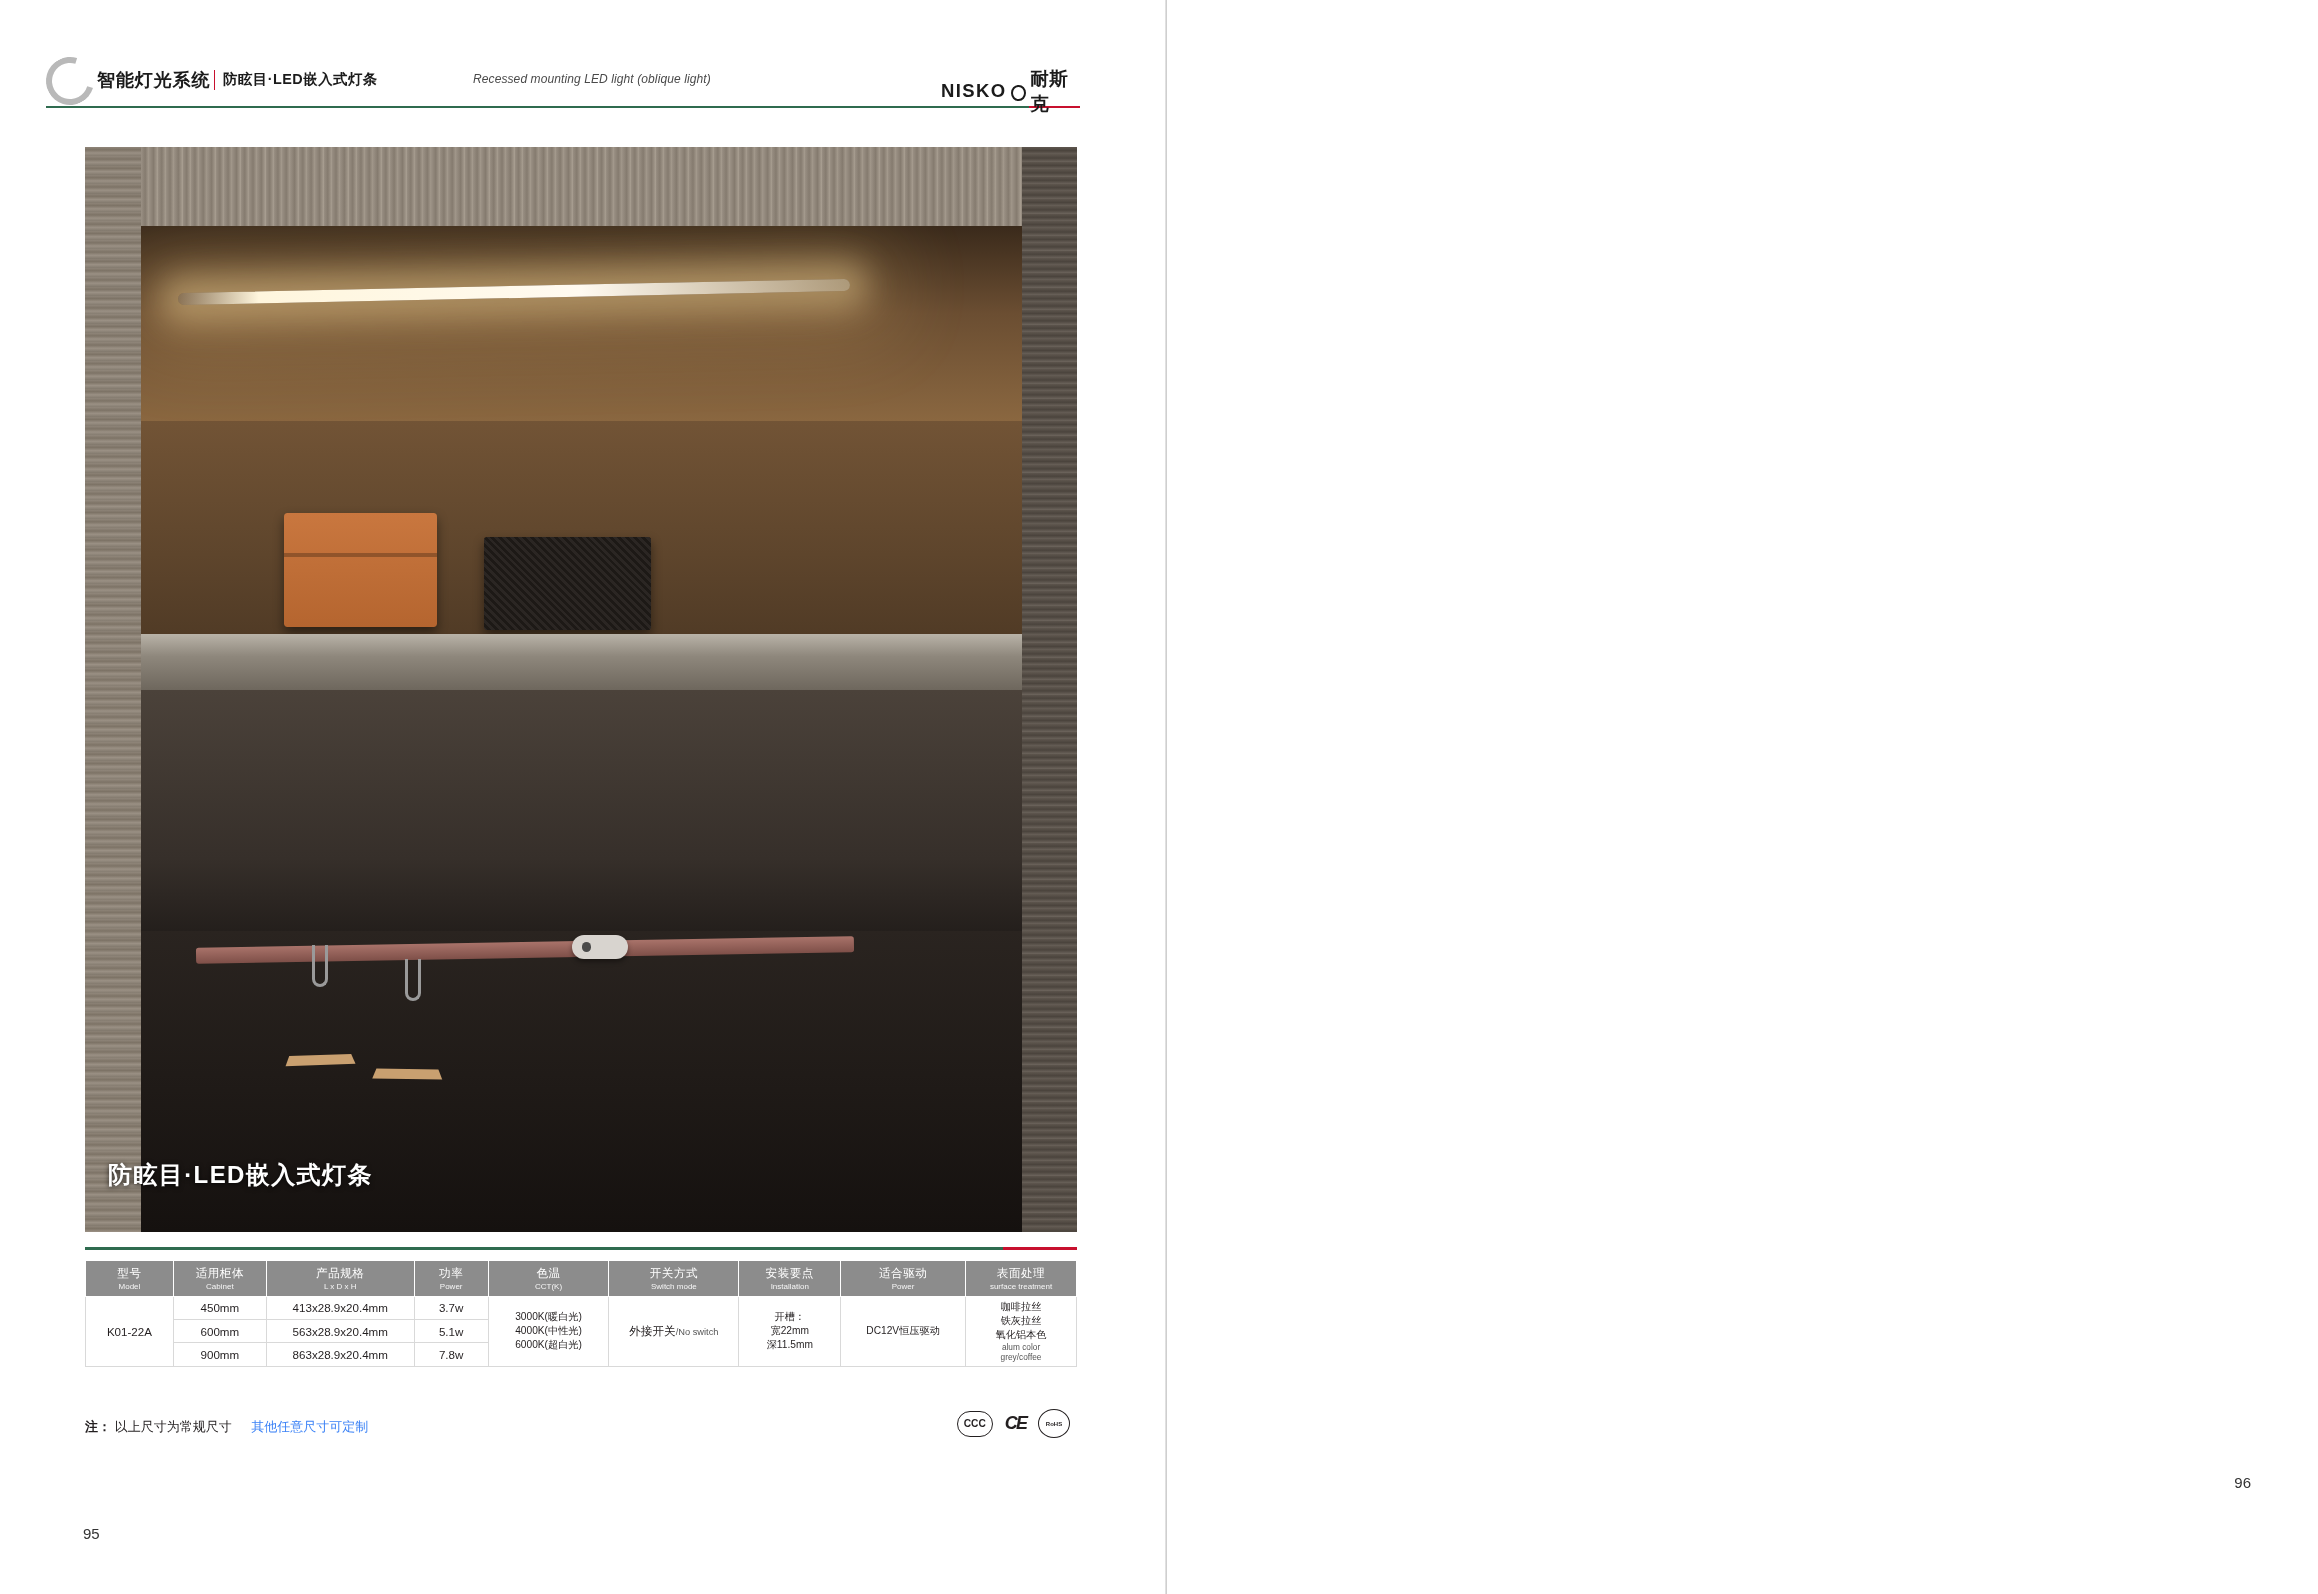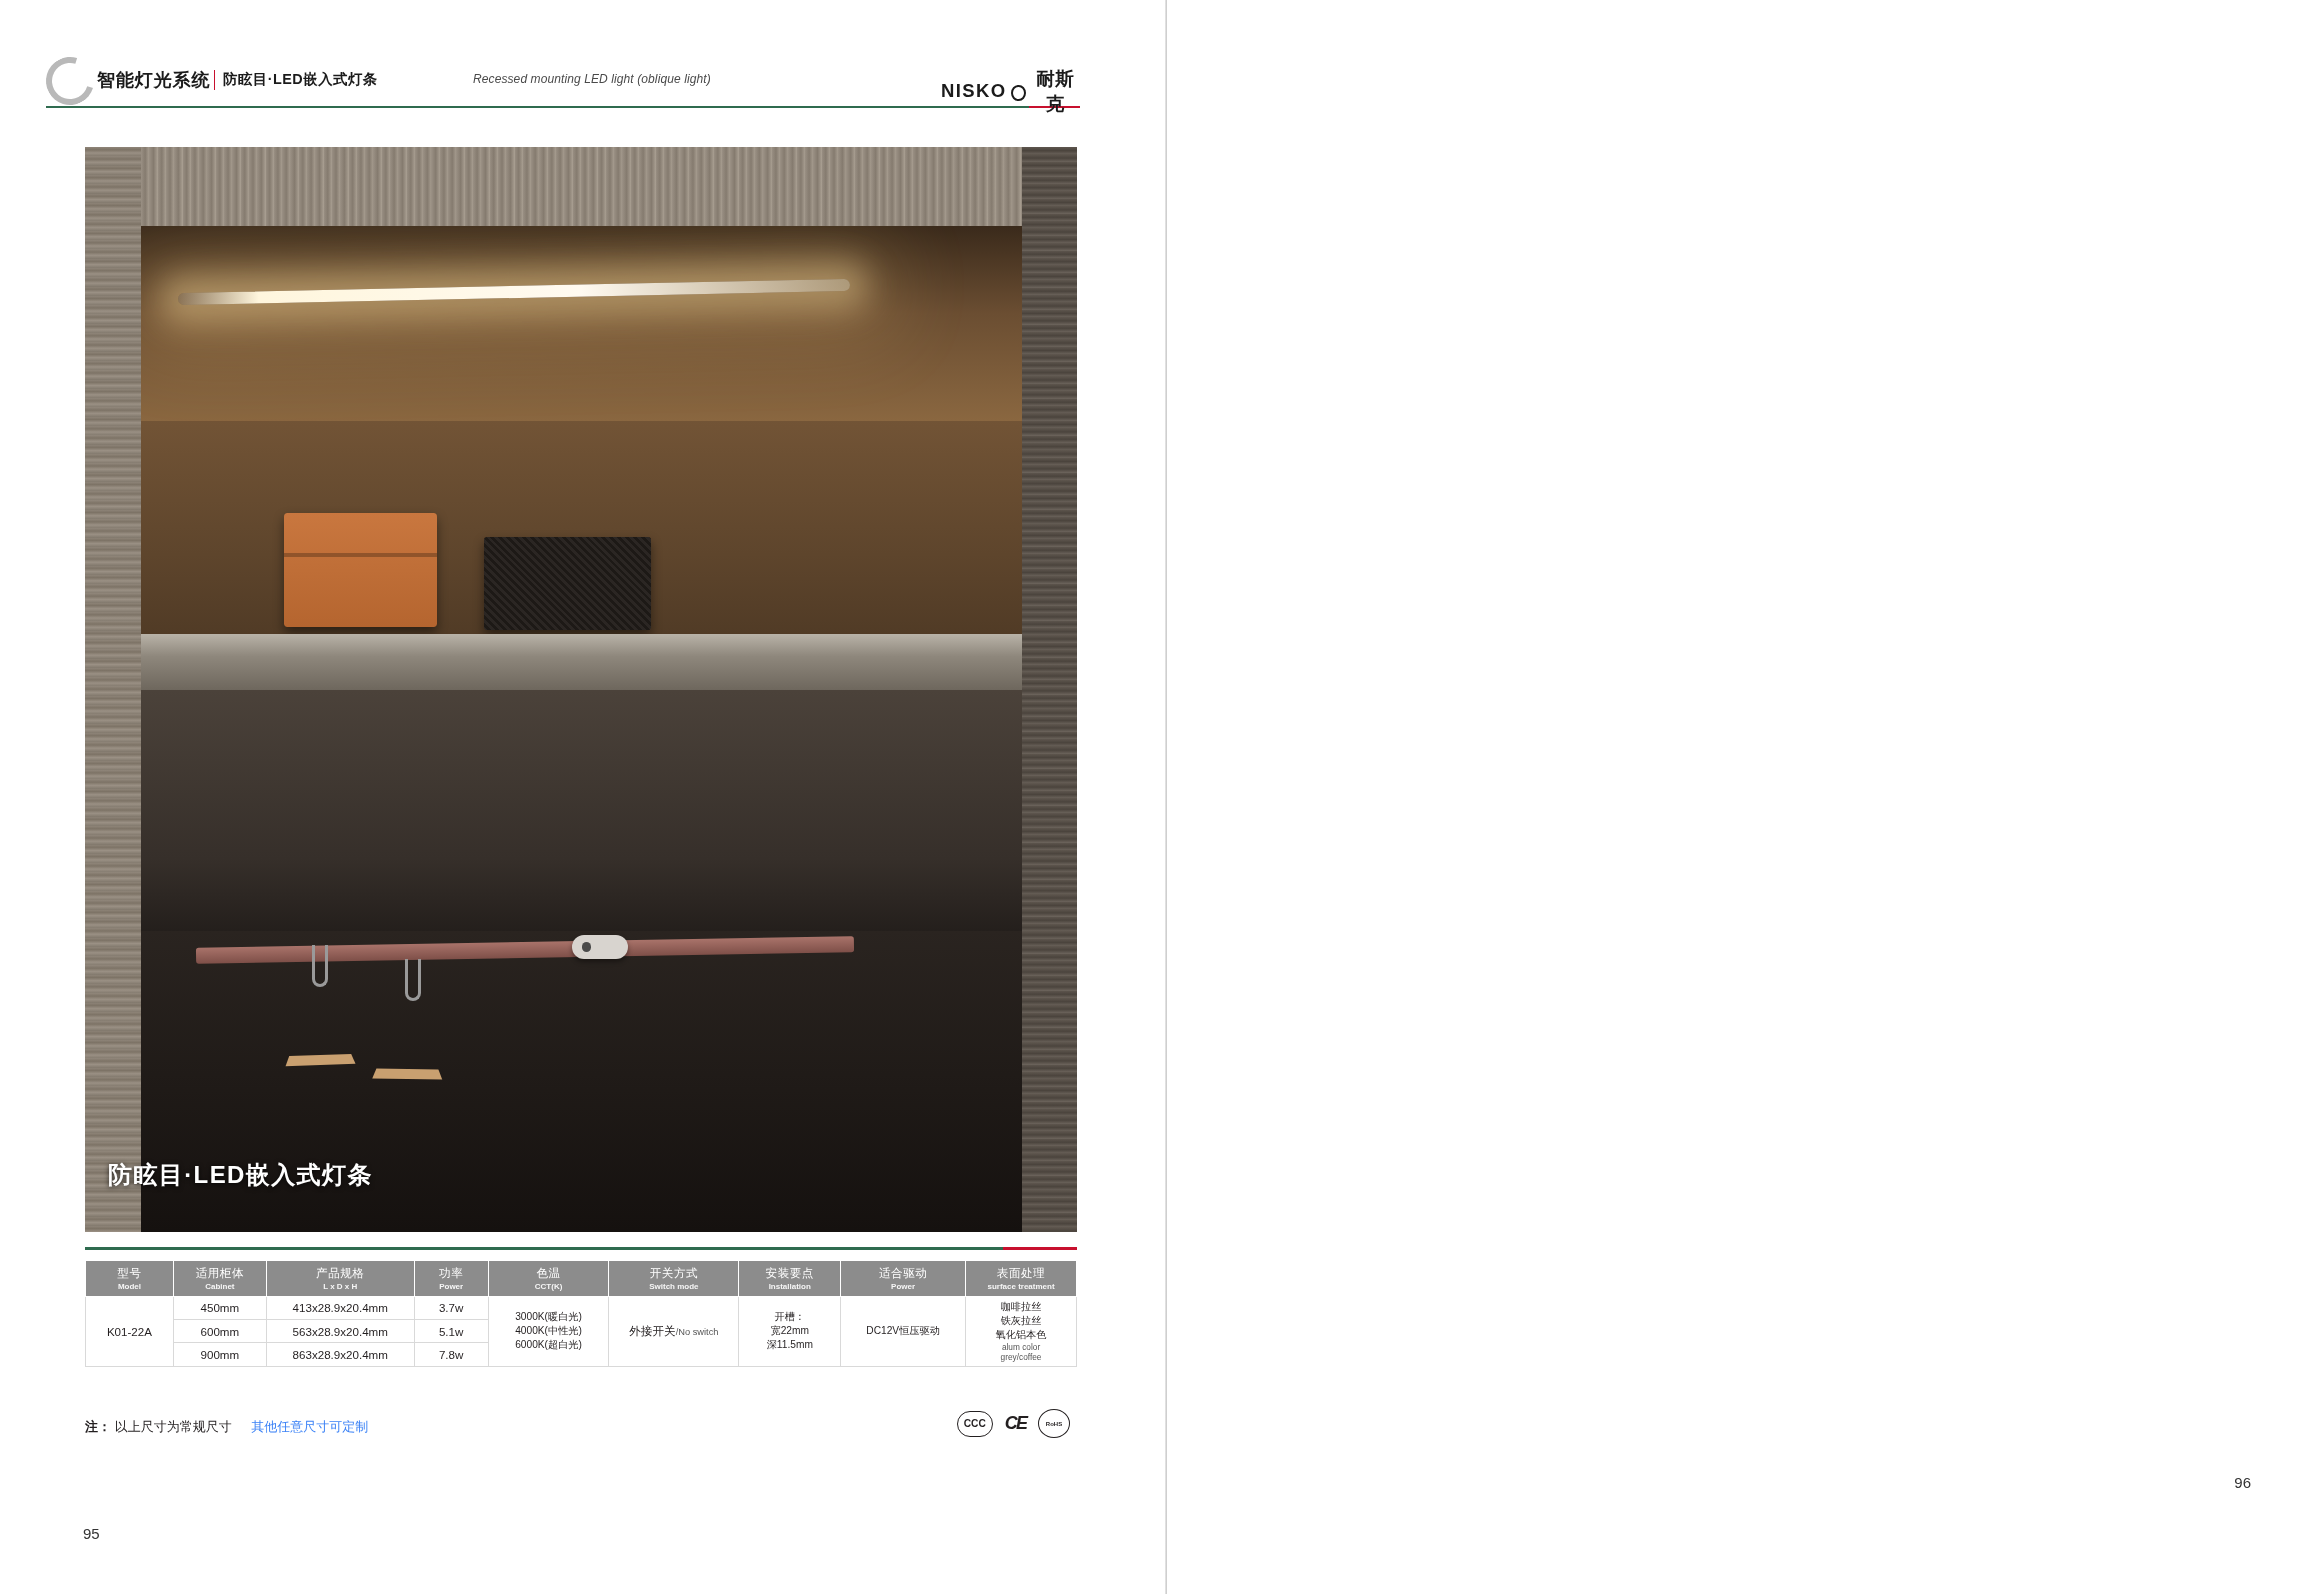--- a/index.html
+++ b/index.html
@@ -139,21 +139,21 @@
   .accent-bar { position:absolute; left:85px; top:1247px; width:992px; height:3.2px; background:#2f6b4f; }
   .accent-bar .red { position:absolute; right:0; top:0; width:74px; height:3.2px; background:#c8102e; }
 
   
   table.spec { position:absolute; left:85px; top:1260px; width:992px; border-collapse:collapse; }
   table.spec th {
     background:#8c8c8c; color:#fff; border:0.9px solid #ffffff;
     padding:4.6px 1.9px; text-align:center; vertical-align:middle;
   }
   table.spec th .cn { display:block; font-size:11.6px; font-weight:normal; letter-spacing:0.5px;}
-  table.spec th .en { display:block; font-size:8px; font-weight:bold; opacity:.92; margin-top:1.4px;}
+  table.spec th .en { display:block; font-size:8px; font-weight:normal; opacity:.92; margin-top:1.4px;}
   table.spec td {
     border:0.9px solid #d9d9d9; text-align:center; font-size:11.6px; padding:3.7px 1.9px; color:#231f20;
   }
   table.spec td.small { font-size:10.2px; }
 
   .note { position:absolute; left:85px; top:1418px; font-size:13px; }
   .note .b { font-weight:bold; }
   .note .green { color:#3b82f6;margin-left:16px; }
 
   .cert { position:absolute; right:97px; top:1409px; display:flex; gap:12px; align-items:center; }
@@ -170,21 +170,21 @@
   .pagenum-l { position:absolute; left:83px; top:1525px; font-size:15px; color:#333;text-align:center; }
   .pagenum-r { position:absolute; right:83px; top:1474px; font-size:15px; color:#333; }
 </style>
 </head>
 <body>
 
 <div class="spread">
 
   <div class="page page-left">
 
-    <div class="hdr" style="left:46px; top:56px; width:1034px;text-align:center;">
+    <div class="hdr" style="left:46px; top:56px; width:1034px;">
       <div class="cmark"></div>
       <div class="t-cn">智能灯光系统</div>
       <div class="divider" style="left:168px;"></div>
       <div class="t-cn2" style="left:177px;">防眩目·LED嵌入式灯条</div>
       <div class="t-en" style="left:427px;">Recessed mounting LED light (oblique light)</div>
       <div class="rule" style="top:50px; width:1034px;">
         <div class="red"></div>
       </div>
       <div class="brand" style="left:895px;">
         <span class="nisko">NISKO</span>

